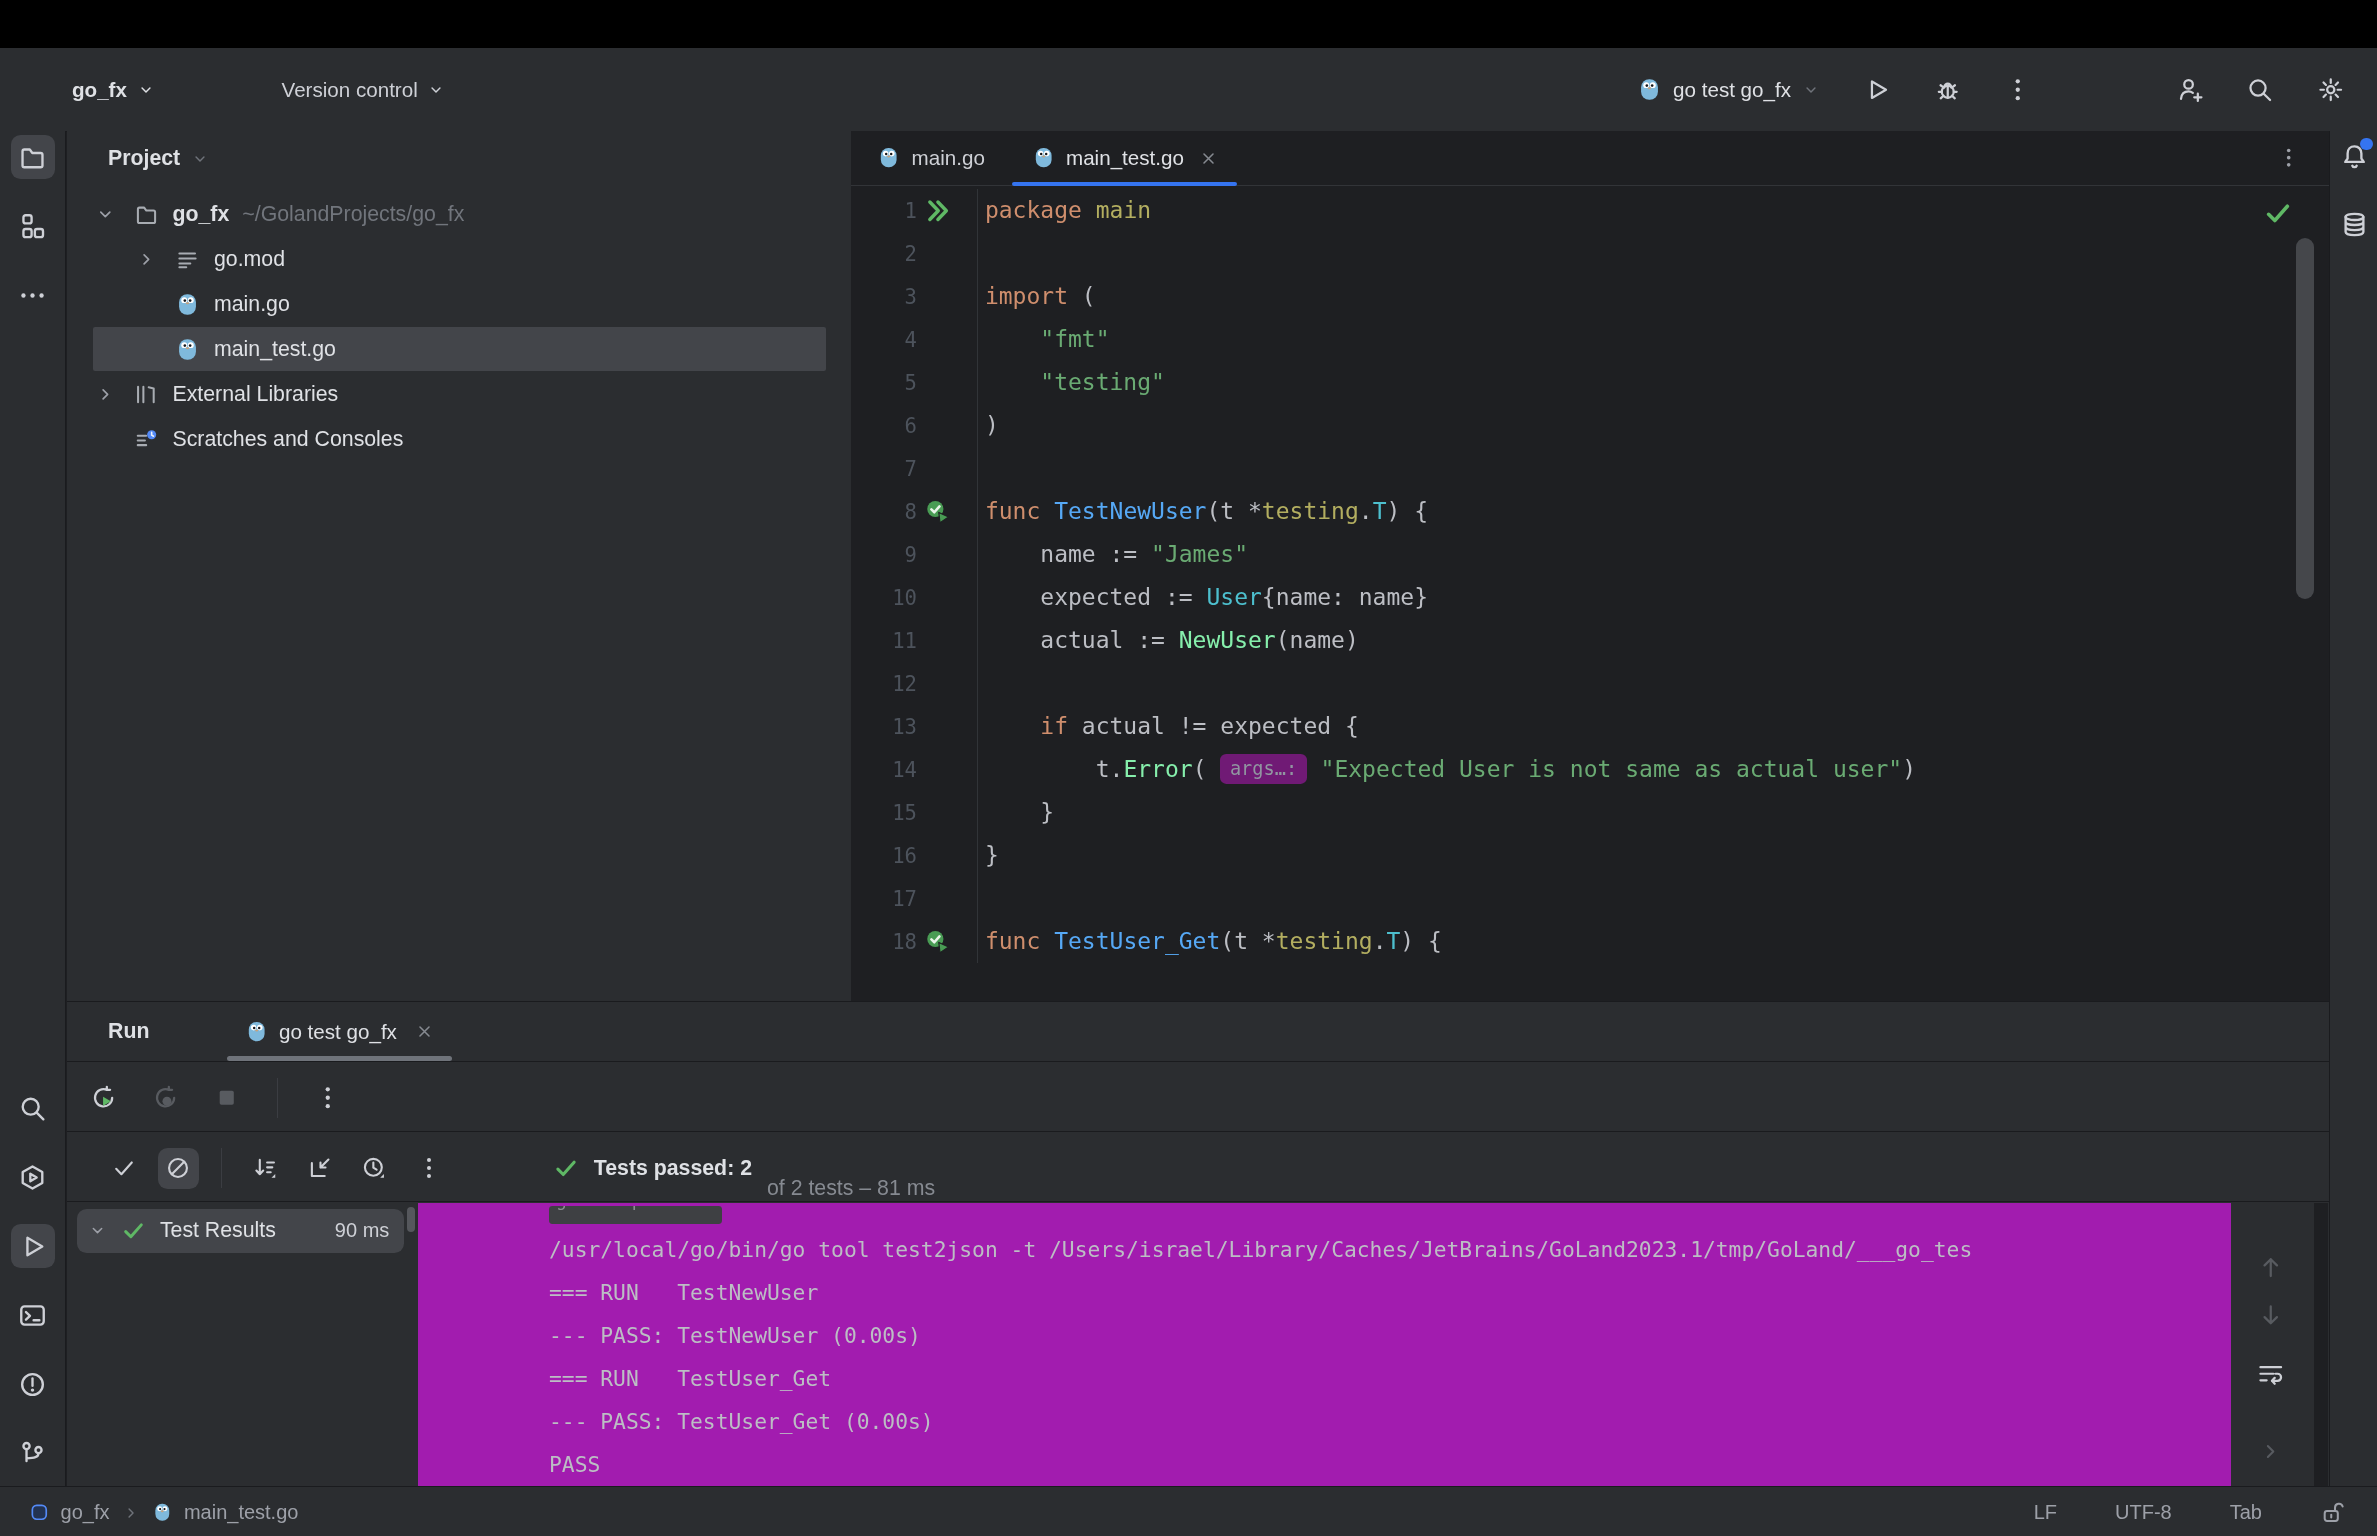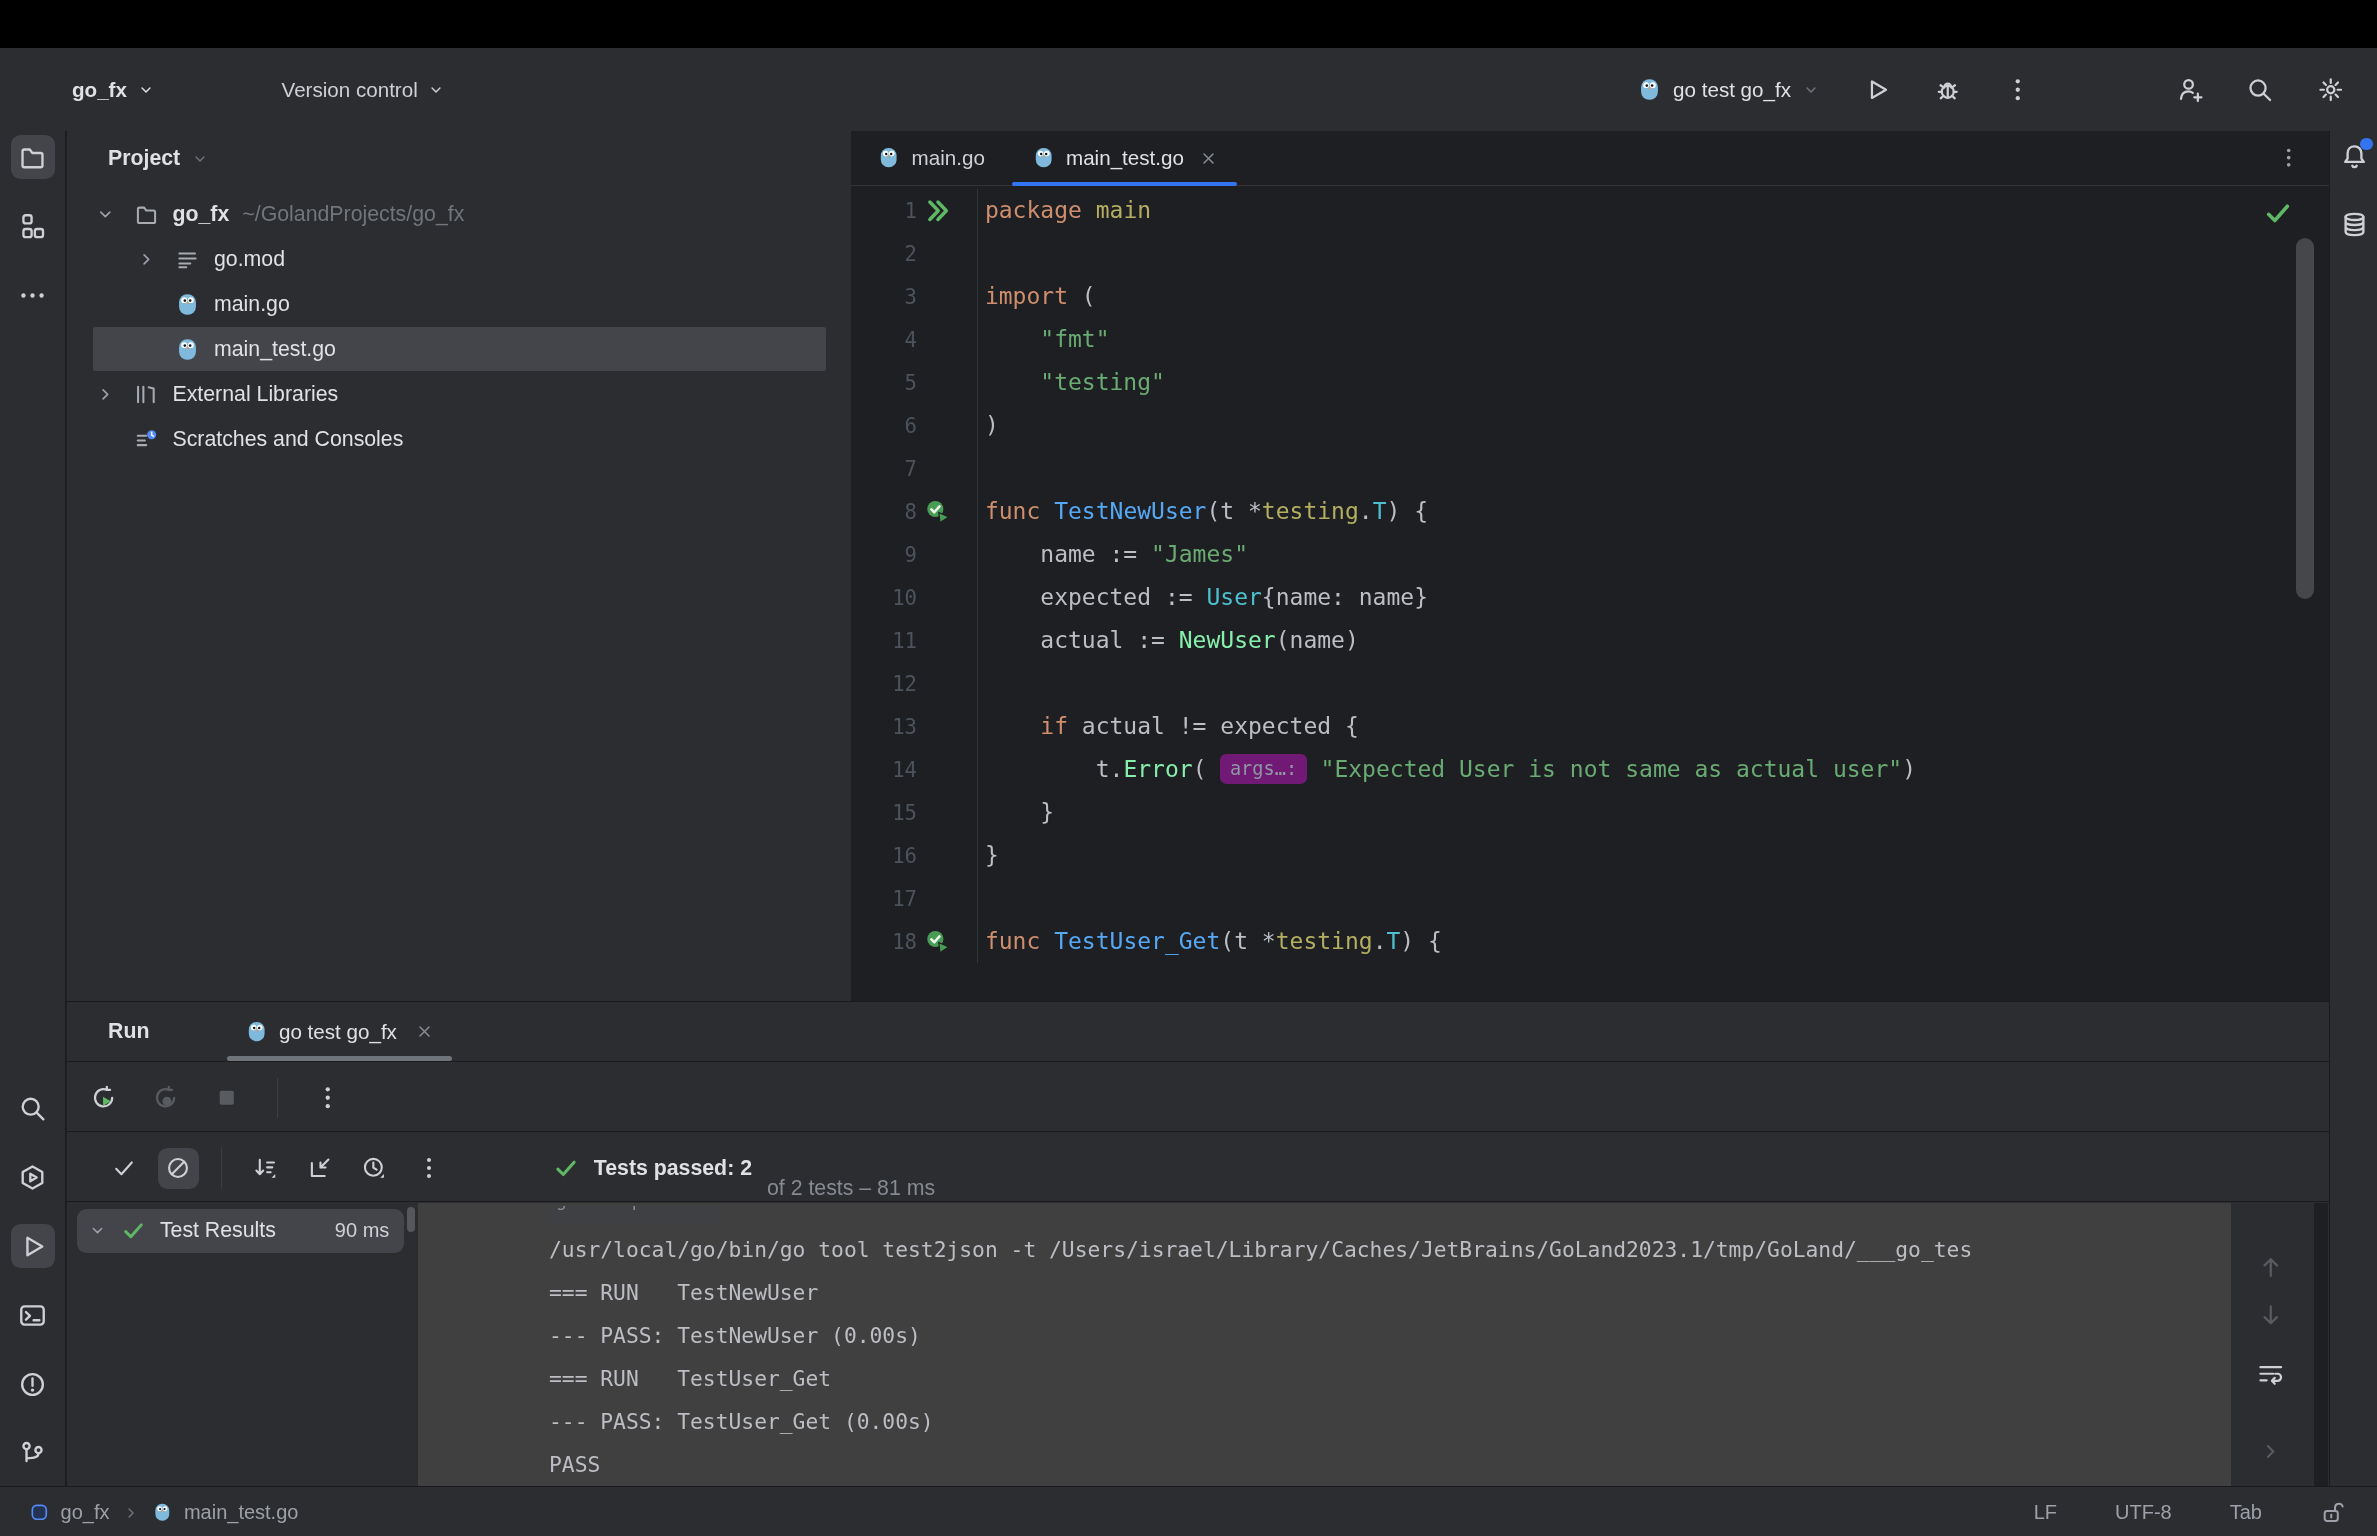--- a/index.html
+++ b/index.html
@@ -97,21 +97,21 @@
 
   #rp-content{position:absolute;left:0;top:201px;right:0;bottom:0;}
   #test-tree{position:absolute;left:0;top:0;width:351px;bottom:0;background:#2B2D30;}
   #result-row{position:absolute;left:10.3px;top:5.5px;width:327px;height:44px;background:#43454A;border-radius:9.6px;
               display:flex;align-items:center;font-size:21.3px;color:#DFE1E5;}
   #result-row .chev{margin-left:11px;color:#9DA0A8;}
   #result-row .okc{margin-left:13.8px;}
   #result-row .lbl{margin-left:13.8px;}
   #result-row .time{margin-left:auto;margin-right:15px;font-size:20px;color:#CED0D6;}
   #tt-scroll{position:absolute;right:2.8px;top:4.1px;width:8.3px;height:25px;border-radius:4.1px;background:#55575C;}
-  #console{position:absolute;left:351px;top:0;width:1813px;bottom:0;background:#404040;overflow:hidden;}
+  #console{position:absolute;left:351px;top:0;width:1813px;bottom:0;background:#a21caf;overflow:hidden;}
   #clipped-box{position:absolute;left:131px;top:2.8px;width:173px;height:18px;background:#3E4043;border-radius:3.4px;
                overflow:hidden;font-size:18px;color:#8A8D92;}
   #clipped-box span{display:block;margin-top:-16.5px;padding-left:6.9px;white-space:pre;}
   #console-lines{position:absolute;left:131px;top:25px;right:0;}
   .console-line{font-size:21.3px;line-height:43px;white-space:pre;color:#BCBEC4;}
   #console-tools{position:absolute;left:2164px;top:0;width:83px;bottom:0;background:#2B2D30;}
   #console-tools .tool-btn{position:absolute;left:19px;}
   #ct-sliver{position:absolute;left:2247px;top:0;width:14.4px;bottom:0;background:#1E1F22;}
 
   

